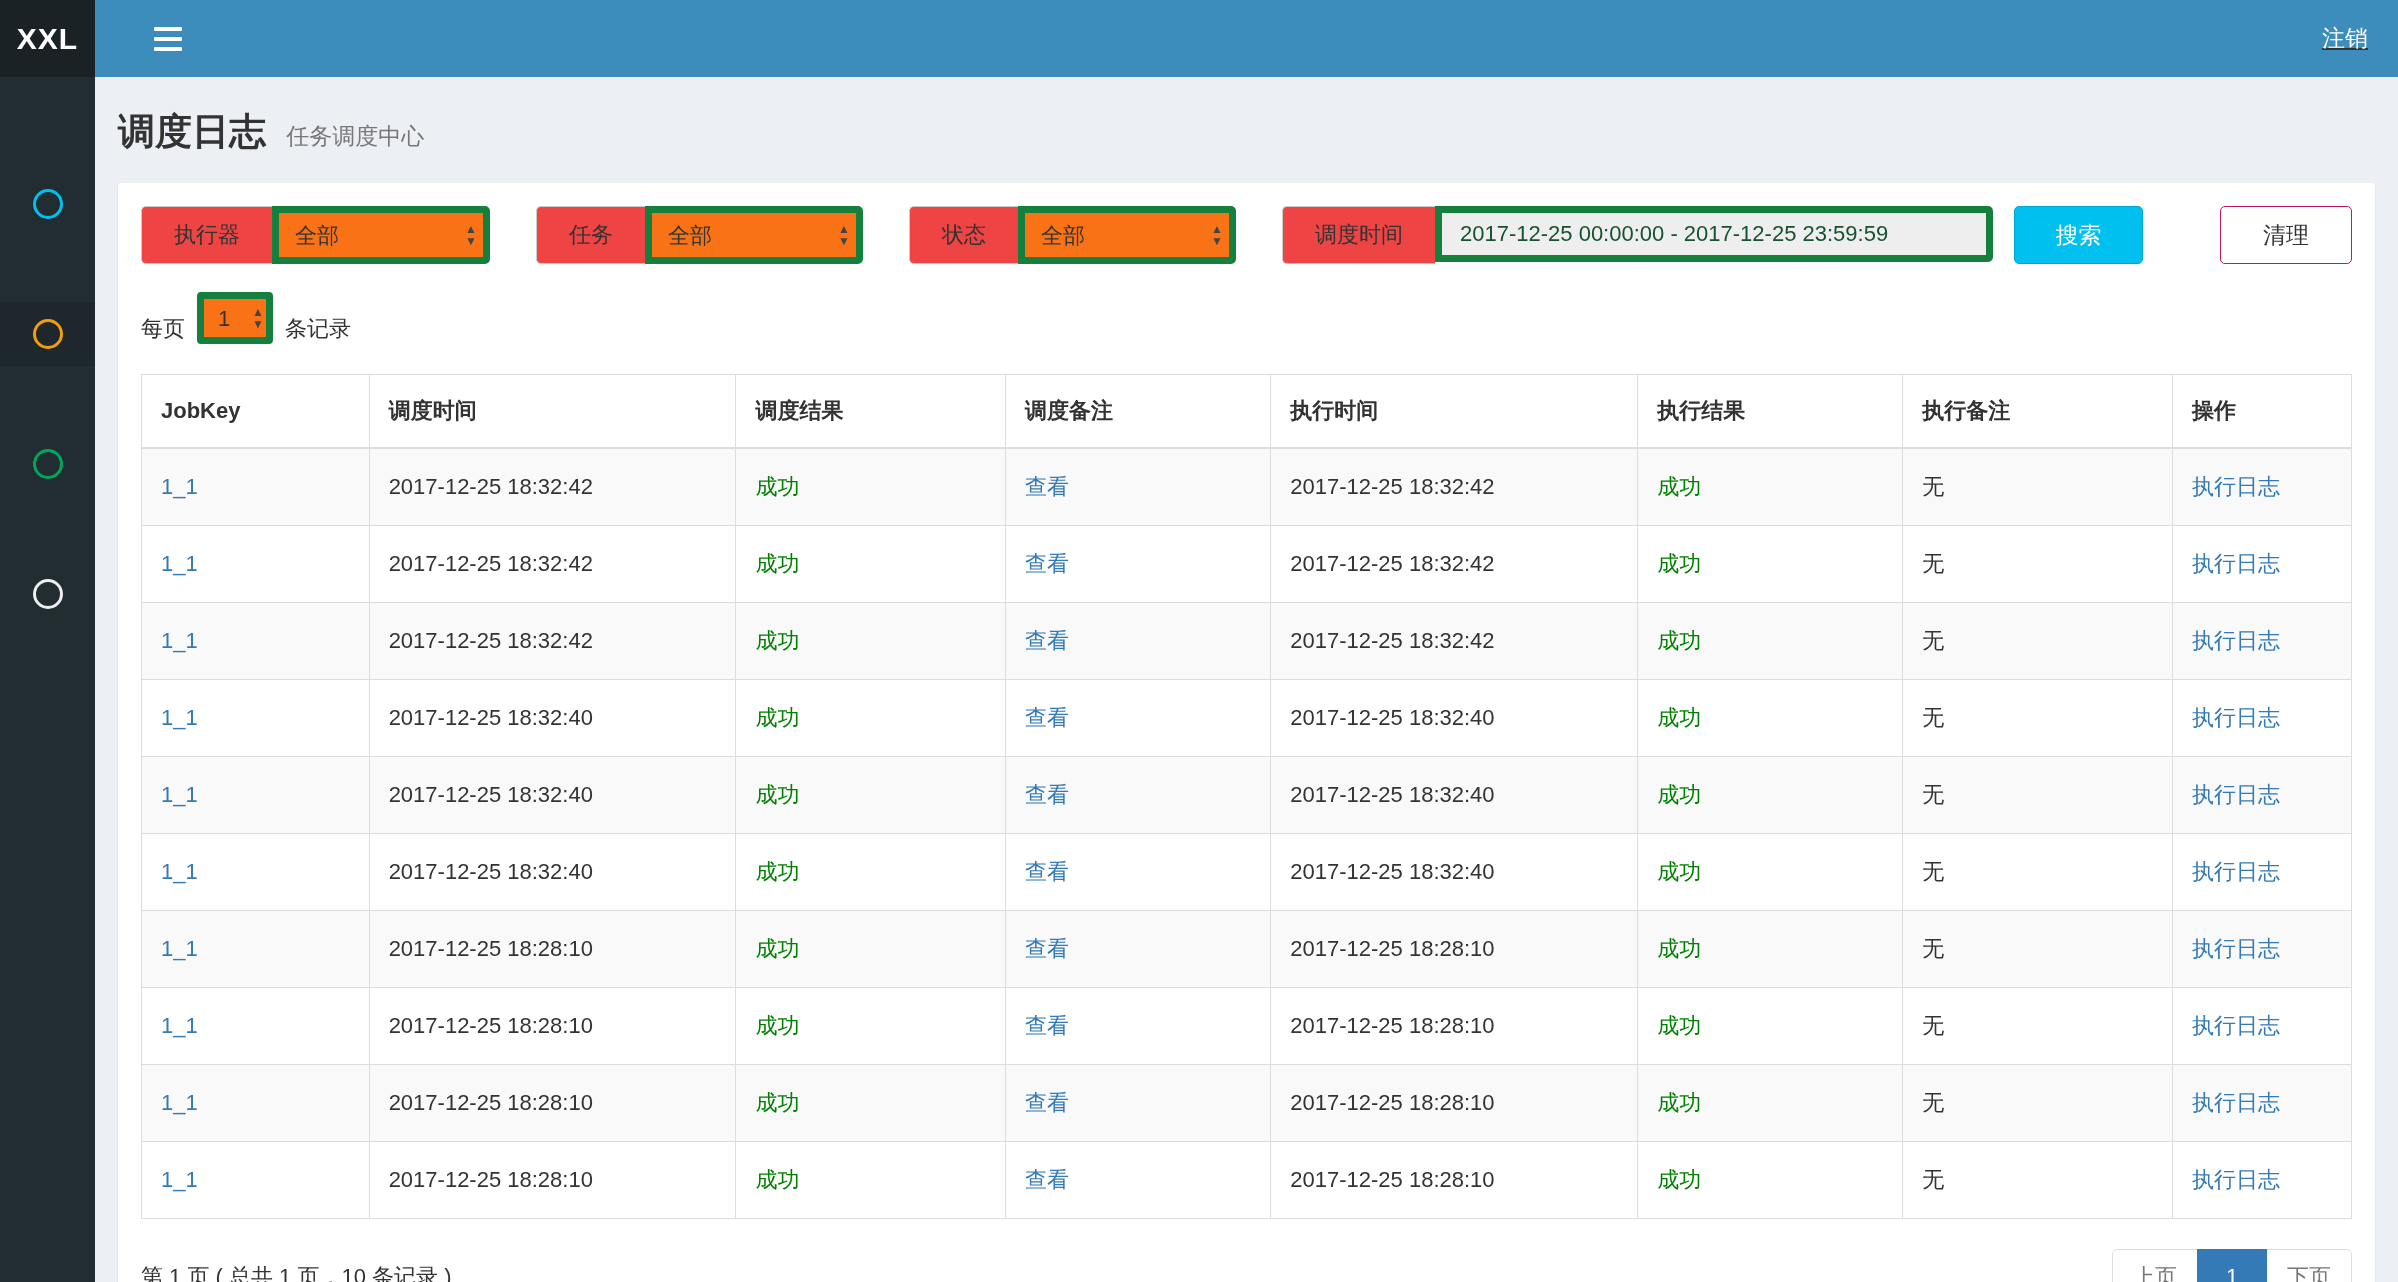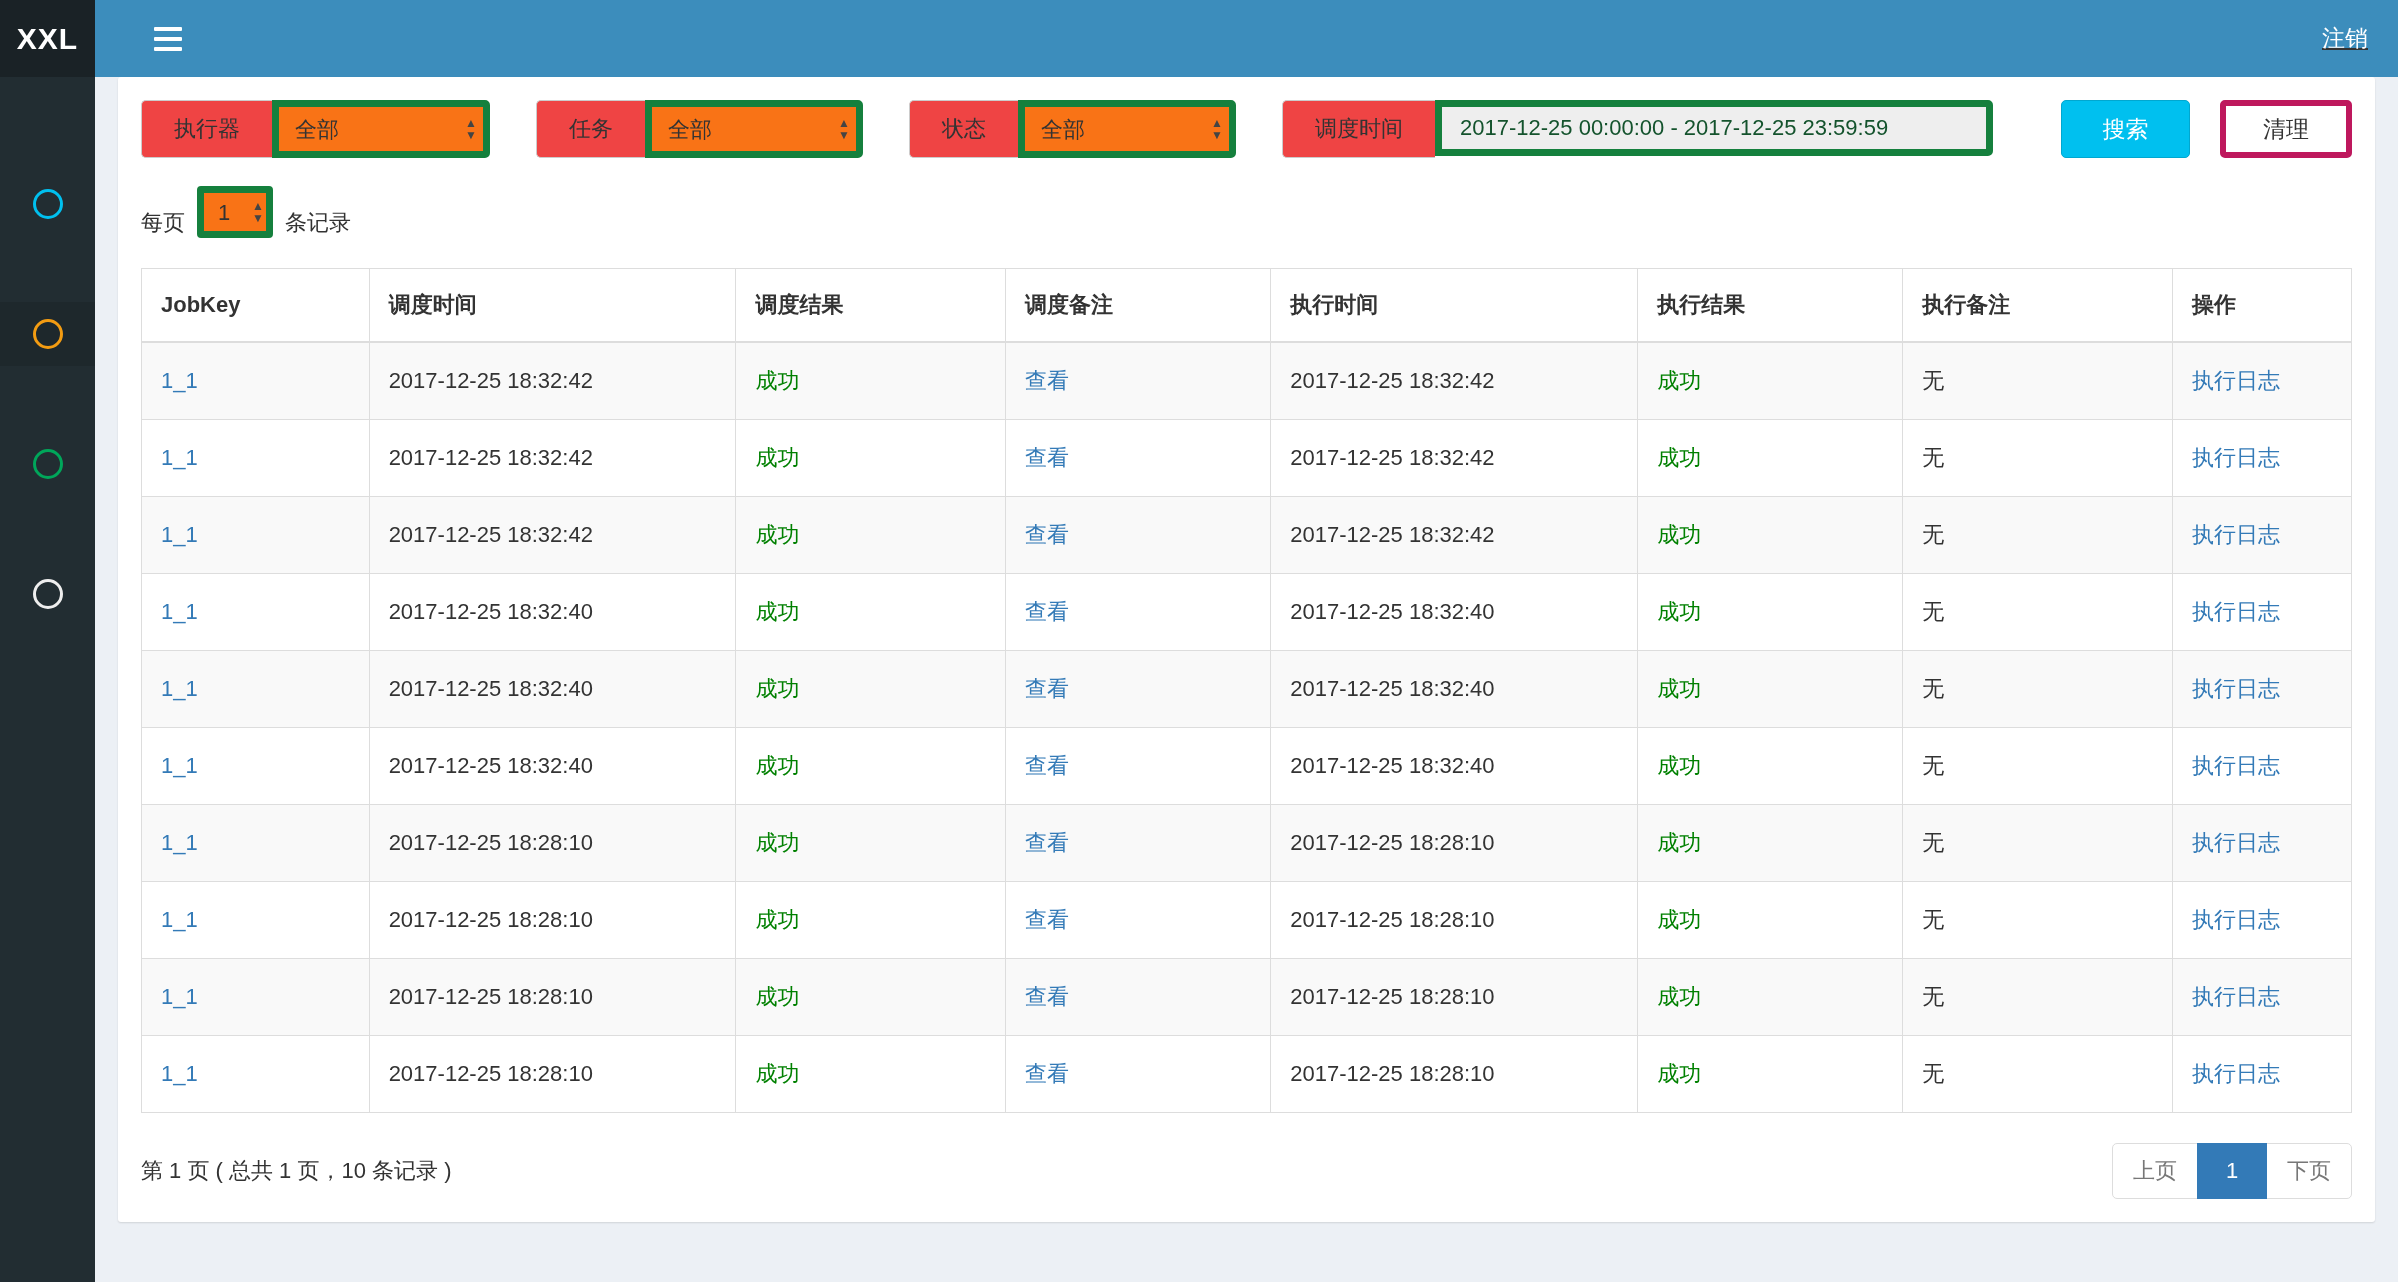--- a/index.html
+++ b/index.html
@@ -53,21 +53,21 @@
   .input-group .select-wrap select { border-radius: 0 5px 5px 0; width: 218px; }
   .sel-arrows { position: absolute; right: 13px; top: 50%; transform: translateY(-50%);
                 display: flex; flex-direction: column; align-items: center; color: #444;
                 pointer-events: none; line-height: 1; }
   .sel-arrows i { font-style: normal; font-size: 12px; height: 12px; }
   .time-input { width: 558px; height: 56px; border: 7px solid #15803d; border-radius: 0 5px 5px 0;
                 background: #eee; color: #14532d; font-size: 22px; padding: 0 18px; font-family: inherit; }
   .btn { height: 58px; border-radius: 5px; font-size: 23px; font-family: inherit; cursor: pointer; }
   .btn-search { margin-left: auto; width: 129px; background: var(--search-button, #00c0ef);
                 border: 1px solid #00a7d0; color: #fff; }
-  .btn-clean { margin-left: 30px; width: 132px; background: #fff; border: 6px solid #be185d; color: #333; }
+  .btn-clean { margin-left: 77px; width: 132px; background: #fff; border: 1px solid #be185d; color: #333; }
 
   
   .pagesize-row { margin-top: 28px; display: flex; align-items: flex-end; font-size: 22px; }
   .pagesize-row .select-wrap { margin: 0 12px; }
   .pagesize-row select { width: 76px; height: 52px; border-radius: 4px; padding: 0 36px 0 14px; }
   .pagesize-row .sel-arrows { right: 9px; }
 
   
   .log-table { width: 100%; margin-top: 30px; border-collapse: collapse; table-layout: fixed; }
   .log-table th, .log-table td { border: 1px solid #ddd; text-align: left;
@@ -119,20 +119,24 @@
       <span class="circle-icon" style="border-color: rgb(0, 166, 90);"></span>
     </li>
         <li class="sidebar-item">
       <span class="circle-icon" style="border-color: rgb(238, 238, 238);"></span>
     </li>
       </ul>
   </nav>
 
   <main class="main">
 
+    <div class="content-header">
+      <h1 class="page-title">调度日志</h1>
+      <span class="page-subtitle">任务调度中心</span>
+    </div>
 
     <div class="box">
 
       <div class="filter-row">
 
         <span class="input-group">
           <span class="ig-addon">执行器</span>
           <span class="select-wrap">
             <select><option>全部</option></select>
             <span class="sel-arrows">

